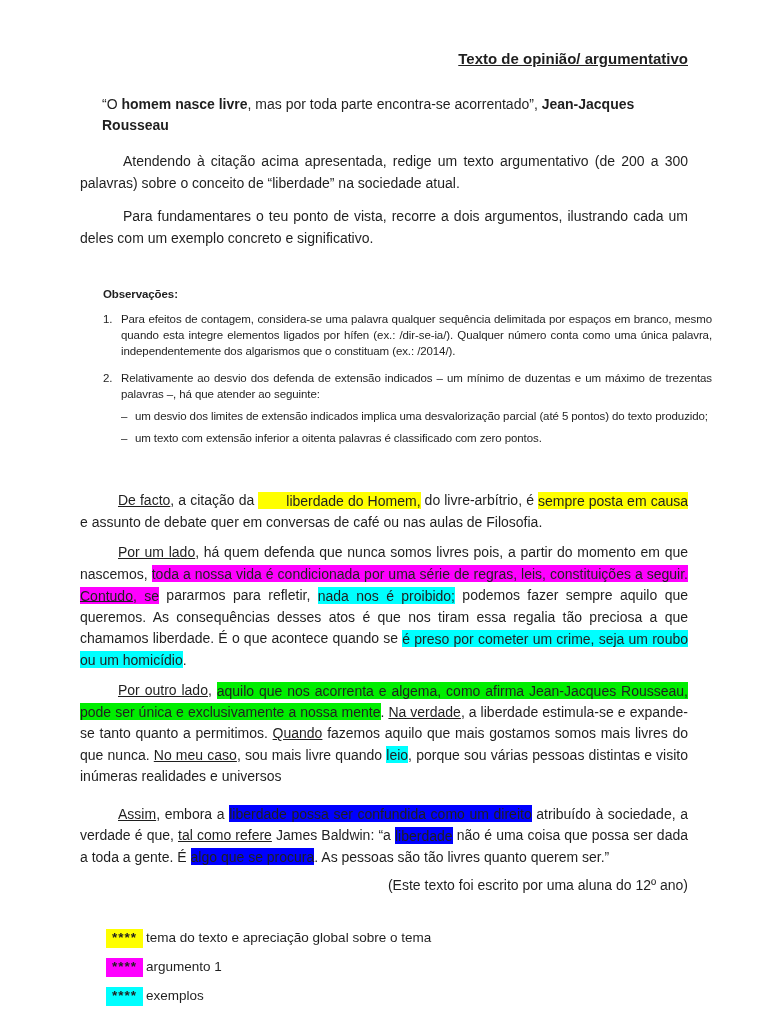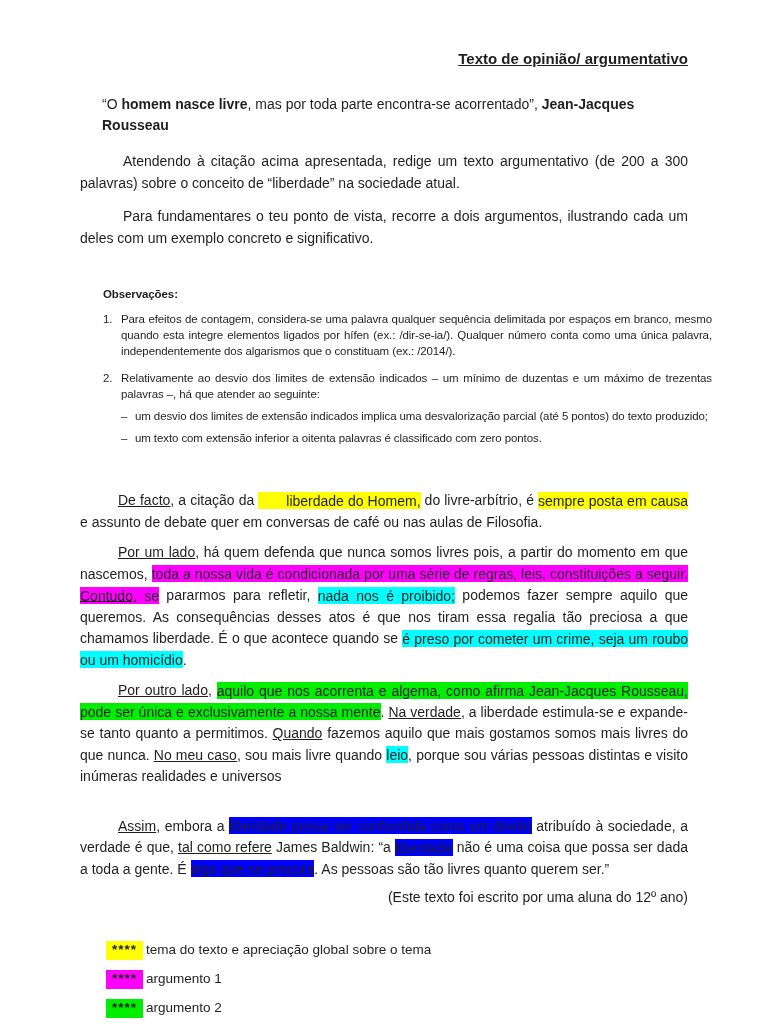--- a/index.html
+++ b/index.html
@@ -49,21 +49,21 @@
   .obs-dash { position: absolute; left: 0; top: 0; }
 
   .essay { margin-top: 44px; }
   .essay-p {
     font-size: 14px;
     line-height: 21.5px;
     text-align: justify;
     text-indent: 38px;
     margin: 0 0 9px 0;
   }
-  .essay-p:nth-child(4) { margin-top: 28px; }
+  .essay-p:nth-child(4) { margin-top: 16px; }
   .u { text-decoration: underline; }
   .b { font-weight: bold; }
   .hl { padding: 0.5px 0; }
 
   .author-note {
     font-size: 14px;
     text-align: right;
     margin: 6px 0 0 0;
   }
 
@@ -95,21 +95,21 @@
   <div class="observations">
     <div class="obs-heading">Observações:</div>
 
     <div class="obs-item">
       <span class="obs-num">1.</span>
       <span>Para efeitos de contagem, considera-se uma palavra qualquer sequência delimitada por espaços em branco, mesmo quando esta integre elementos ligados por hífen (ex.: /dir-se-ia/). Qualquer número conta como uma única palavra, independentemente dos algarismos que o constituam (ex.: /2014/).</span>
     </div>
 
     <div class="obs-item">
       <span class="obs-num">2.</span>
-      <span>Relativamente ao desvio dos limites de extensão indicados – um mínimo de duzentas e um máximo de trezentas palavras –, há que atender ao seguinte:</span>
+      <span>Relativamente ao desvio dos defenda de extensão indicados – um mínimo de duzentas e um máximo de trezentas palavras –, há que atender ao seguinte:</span>
       <div class="obs-sub">
         <span class="obs-dash">–</span>
         <span>um desvio dos limites de extensão indicados implica uma desvalorização parcial (até 5 pontos) do texto produzido;</span>
       </div>
       <div class="obs-sub">
         <span class="obs-dash">–</span>
         <span>um texto com extensão inferior a oitenta palavras é classificado com zero pontos.</span>
       </div>
     </div>
   </div>
@@ -123,21 +123,18 @@
   </div>
 
   <div class="legend">
     <div class="legend-row">
       <span class="legend-marker" style="background-color: rgb(255, 255, 0);">****</span><span class="legend-label">tema do texto e apreciação global sobre o tema</span>
     </div>
     <div class="legend-row">
       <span class="legend-marker" style="background-color: rgb(255, 0, 255);">****</span><span class="legend-label">argumento 1</span>
     </div>
     <div class="legend-row">
-      <span class="legend-marker" style="background-color: rgb(0, 238, 0);">****</span><span class="legend-label">argumento 2</span>
-    </div>
-    <div class="legend-row">
       <span class="legend-marker" style="background-color: rgb(0, 255, 255);">****</span><span class="legend-label">exemplos</span>
     </div>
 
   </div>
 
 </div>
 
 </body></html>

